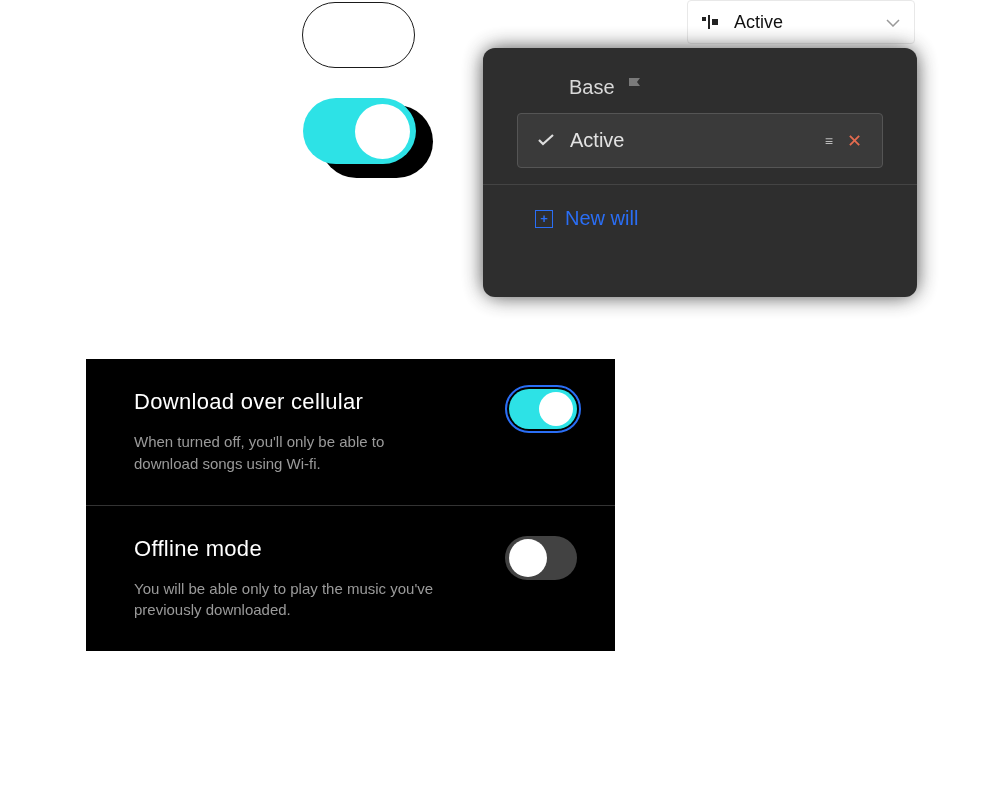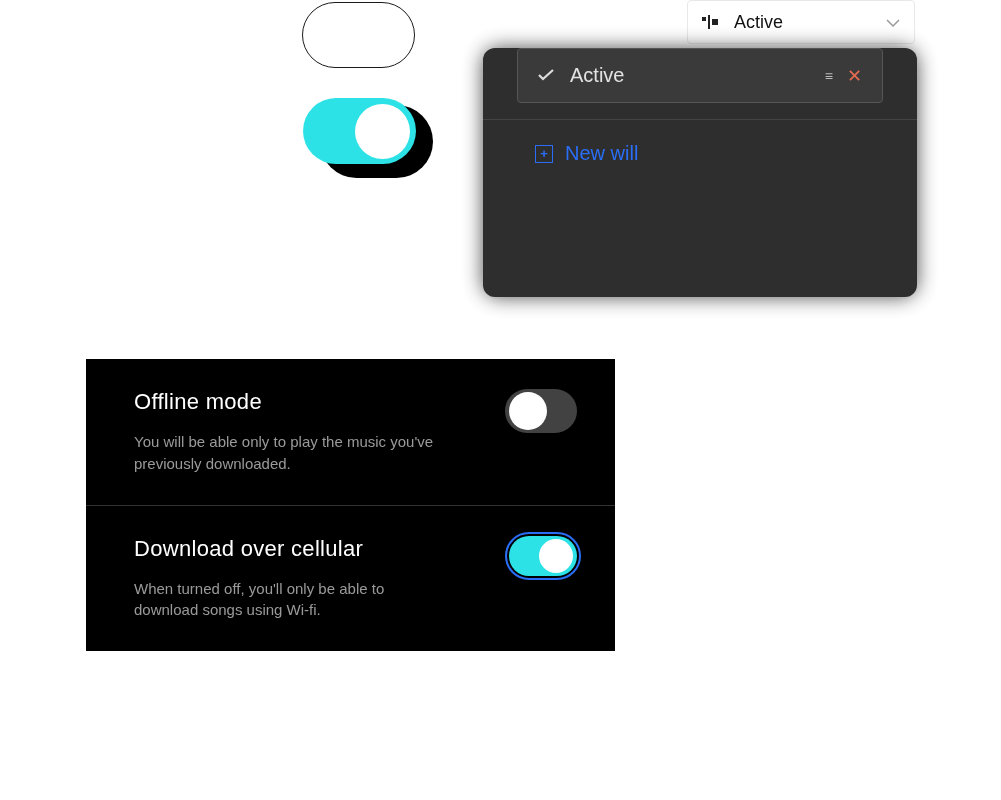--- a/index.html
+++ b/index.html
@@ -257,49 +257,57 @@
   <span class="label">Active</span>
   <span class="chev">
     <svg width="14" height="8" viewBox="0 0 14 8">
         <path d="M1 1l6 6 6-6" stroke="#999" stroke-width="1.5" fill="none"></path>
       </svg>
   </span>
 </div>
 
 <div class="dark-panel-shadow"></div>
 <div class="dark-panel">
+  <div class="base-row">
+    <span class="base-label">Base</span>
+    <span class="flag-icon">
+      <svg width="16" height="18" viewBox="0 0 16 18">
+          <path d="M2 0v18M2 1h11l-3 4 3 4H2" fill="#7a7a7a"></path>
+        </svg>
+    </span>
+  </div>
   <div class="state-row">
     <span class="check">
       <svg width="16" height="12" viewBox="0 0 16 12">
           <path d="M1 6l4 4L15 1" stroke="#ddd" stroke-width="2.2" fill="none"></path>
         </svg>
     </span>
     <span class="state-label">Active</span>
     <span class="menu">≡</span>
     <span class="close">✕</span>
   </div>
   <div class="panel-divider"></div>
   <div class="new-state-row">
     <span class="plus-box">+</span>
     <span class="nslabel">New will</span>
   </div>
 </div>
 
 <div class="settings-card">
   <div class="setting-item">
     <div class="setting-text">
+      <div class="setting-title">Download over cellular</div>
+      <div class="setting-desc">When turned off, you'll only be able to download songs using Wi-fi.</div>
+    </div>
+    <div class="sm-toggle on">
+      <div class="sm-knob"></div>
+    </div>
+  </div>
+  <div class="setting-item">
+    <div class="setting-text">
       <div class="setting-title">Offline mode</div>
       <div class="setting-desc">You will be able only to play the music you've previously downloaded.</div>
     </div>
     <div class="sm-toggle off">
       <div class="sm-knob"></div>
     </div>
   </div>
-  <div class="setting-item">
-    <div class="setting-text">
-      <div class="setting-title">Download over cellular</div>
-      <div class="setting-desc">When turned off, you'll only be able to download songs using Wi-fi.</div>
-    </div>
-    <div class="sm-toggle on">
-      <div class="sm-knob"></div>
-    </div>
-  </div>
 </div>
 
 </body></html>

